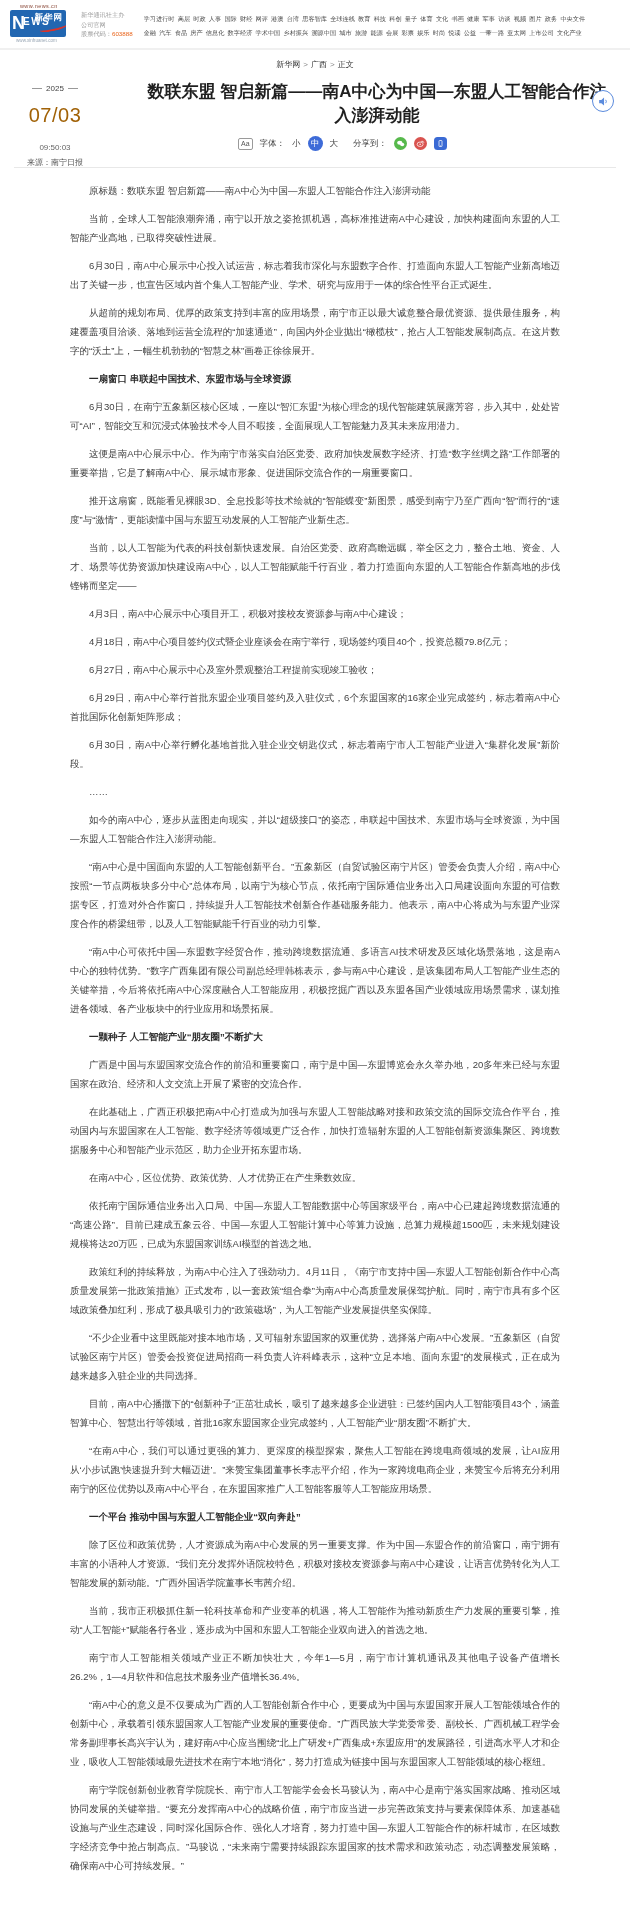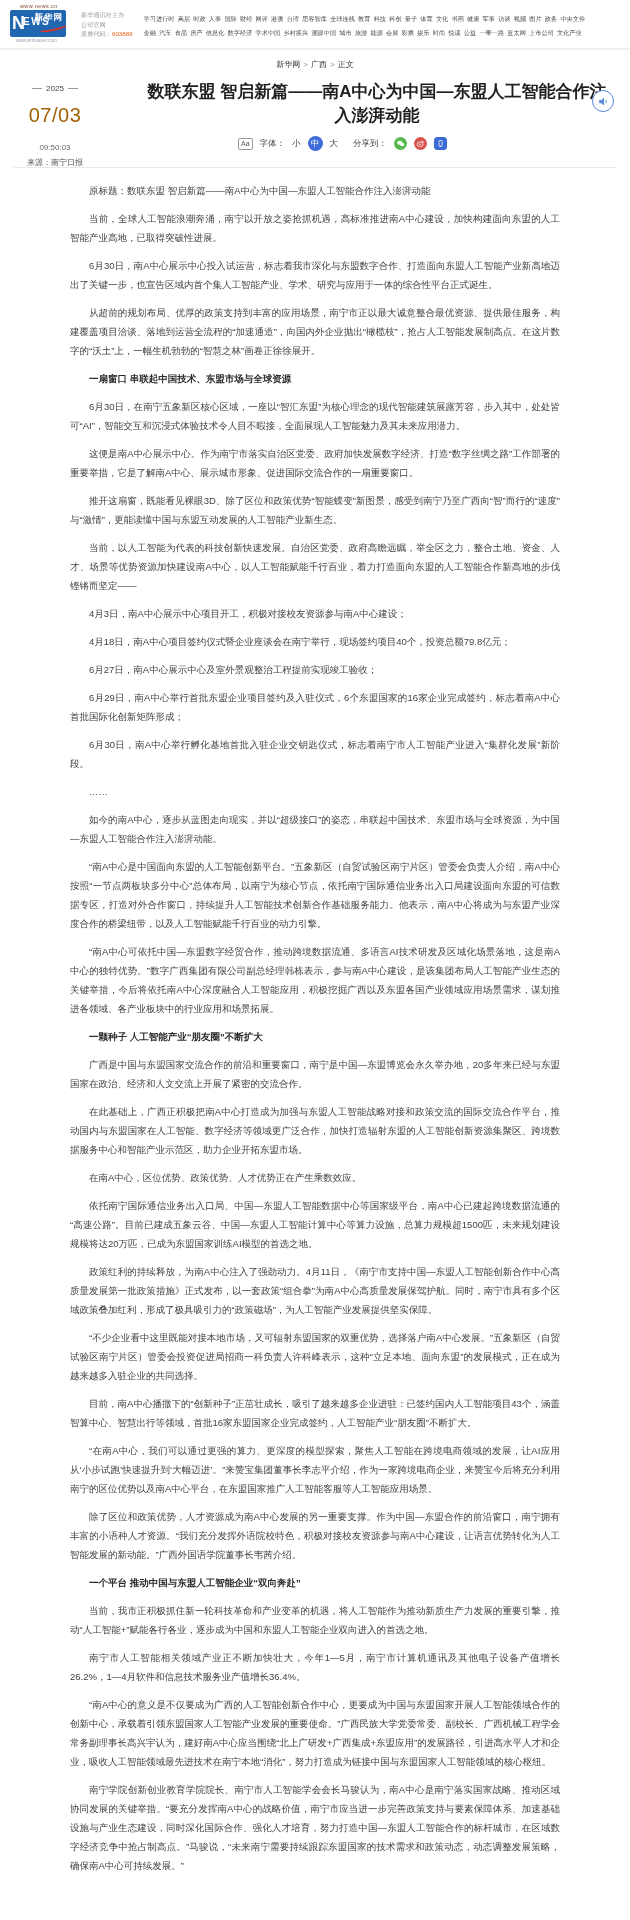--- a/index.html
+++ b/index.html
@@ -209,39 +209,39 @@
 </div>
 
 <article class="article-body">
     <p class="para orig">原标题：数联东盟 智启新篇——南A中心为中国—东盟人工智能合作注入澎湃动能</p>
     <p class="para normal">当前，全球人工智能浪潮奔涌，南宁以开放之姿抢抓机遇，高标准推进南A中心建设，加快构建面向东盟的人工智能产业高地，已取得突破性进展。</p>
     <p class="para normal">6月30日，南A中心展示中心投入试运营，标志着我市深化与东盟数字合作、打造面向东盟人工智能产业新高地迈出了关键一步，也宣告区域内首个集人工智能产业、学术、研究与应用于一体的综合性平台正式诞生。</p>
     <p class="para normal">从超前的规划布局、优厚的政策支持到丰富的应用场景，南宁市正以最大诚意整合最优资源、提供最佳服务，构建覆盖项目洽谈、落地到运营全流程的“加速通道”，向国内外企业抛出“橄榄枝”，抢占人工智能发展制高点。在这片数字的“沃土”上，一幅生机勃勃的“智慧之林”画卷正徐徐展开。</p>
     <p class="para heading">一扇窗口 串联起中国技术、东盟市场与全球资源</p>
     <p class="para normal">6月30日，在南宁五象新区核心区域，一座以“智汇东盟”为核心理念的现代智能建筑展露芳容，步入其中，处处皆可“AI”，智能交互和沉浸式体验技术令人目不暇接，全面展现人工智能魅力及其未来应用潜力。</p>
     <p class="para normal">这便是南A中心展示中心。作为南宁市落实自治区党委、政府加快发展数字经济、打造“数字丝绸之路”工作部署的重要举措，它是了解南A中心、展示城市形象、促进国际交流合作的一扇重要窗口。</p>
-    <p class="para normal">推开这扇窗，既能看见裸眼3D、除了区位和政策优势“智能蝶变”新图景，感受到南宁乃至广西向“智”而行的“速度”与“激情”，更能读懂中国与东盟互动发展的人工智能产业新生态。</p>
+    <p class="para normal">推开这扇窗，既能看见裸眼3D、全息投影等技术绘就的“智能蝶变”新图景，感受到南宁乃至广西向“智”而行的“速度”与“激情”，更能读懂中国与东盟互动发展的人工智能产业新生态。</p>
     <p class="para normal">当前，以人工智能为代表的科技创新快速发展。自治区党委、政府高瞻远瞩，举全区之力，整合土地、资金、人才、场景等优势资源加快建设南A中心，以人工智能赋能千行百业，着力打造面向东盟的人工智能合作新高地的步伐铿锵而坚定——</p>
     <p class="para normal">4月3日，南A中心展示中心项目开工，积极对接校友资源参与南A中心建设；</p>
     <p class="para normal">4月18日，南A中心项目签约仪式暨企业座谈会在南宁举行，现场签约项目40个，投资总额79.8亿元；</p>
     <p class="para normal">6月27日，南A中心展示中心及室外景观整治工程提前实现竣工验收；</p>
     <p class="para normal">6月29日，南A中心举行首批东盟企业项目签约及入驻仪式，6个东盟国家的16家企业完成签约，标志着南A中心首批国际化创新矩阵形成；</p>
     <p class="para normal">6月30日，南A中心举行孵化基地首批入驻企业交钥匙仪式，标志着南宁市人工智能产业进入“集群化发展”新阶段。</p>
     <p class="para normal">……</p>
     <p class="para normal">如今的南A中心，逐步从蓝图走向现实，并以“超级接口”的姿态，串联起中国技术、东盟市场与全球资源，为中国—东盟人工智能合作注入澎湃动能。</p>
     <p class="para normal">“南A中心是中国面向东盟的人工智能创新平台。”五象新区（自贸试验区南宁片区）管委会负责人介绍，南A中心按照“一节点两板块多分中心”总体布局，以南宁为核心节点，依托南宁国际通信业务出入口局建设面向东盟的可信数据专区，打造对外合作窗口，持续提升人工智能技术创新合作基础服务能力。他表示，南A中心将成为与东盟产业深度合作的桥梁纽带，以及人工智能赋能千行百业的动力引擎。</p>
     <p class="para normal">“南A中心可依托中国—东盟数字经贸合作，推动跨境数据流通、多语言AI技术研发及区域化场景落地，这是南A中心的独特优势。”数字广西集团有限公司副总经理韩栋表示，参与南A中心建设，是该集团布局人工智能产业生态的关键举措，今后将依托南A中心深度融合人工智能应用，积极挖掘广西以及东盟各国产业领域应用场景需求，谋划推进各领域、各产业板块中的行业应用和场景拓展。</p>
     <p class="para heading">一颗种子 人工智能产业“朋友圈”不断扩大</p>
     <p class="para normal">广西是中国与东盟国家交流合作的前沿和重要窗口，南宁是中国—东盟博览会永久举办地，20多年来已经与东盟国家在政治、经济和人文交流上开展了紧密的交流合作。</p>
     <p class="para normal">在此基础上，广西正积极把南A中心打造成为加强与东盟人工智能战略对接和政策交流的国际交流合作平台，推动国内与东盟国家在人工智能、数字经济等领域更广泛合作，加快打造辐射东盟的人工智能创新资源集聚区、跨境数据服务中心和智能产业示范区，助力企业开拓东盟市场。</p>
     <p class="para normal">在南A中心，区位优势、政策优势、人才优势正在产生乘数效应。</p>
     <p class="para normal">依托南宁国际通信业务出入口局、中国—东盟人工智能数据中心等国家级平台，南A中心已建起跨境数据流通的“高速公路”。目前已建成五象云谷、中国—东盟人工智能计算中心等算力设施，总算力规模超1500匹，未来规划建设规模将达20万匹，已成为东盟国家训练AI模型的首选之地。</p>
     <p class="para normal">政策红利的持续释放，为南A中心注入了强劲动力。4月11日，《南宁市支持中国—东盟人工智能创新合作中心高质量发展第一批政策措施》正式发布，以一套政策“组合拳”为南A中心高质量发展保驾护航。同时，南宁市具有多个区域政策叠加红利，形成了极具吸引力的“政策磁场”，为人工智能产业发展提供坚实保障。</p>
     <p class="para normal">“不少企业看中这里既能对接本地市场，又可辐射东盟国家的双重优势，选择落户南A中心发展。”五象新区（自贸试验区南宁片区）管委会投资促进局招商一科负责人许科峰表示，这种“立足本地、面向东盟”的发展模式，正在成为越来越多入驻企业的共同选择。</p>
     <p class="para normal">目前，南A中心播撒下的“创新种子”正茁壮成长，吸引了越来越多企业进驻：已签约国内人工智能项目43个，涵盖智算中心、智慧出行等领域，首批16家东盟国家企业完成签约，人工智能产业“朋友圈”不断扩大。</p>
     <p class="para normal">“在南A中心，我们可以通过更强的算力、更深度的模型探索，聚焦人工智能在跨境电商领域的发展，让AI应用从‘小步试跑’快速提升到‘大幅迈进’。”来赞宝集团董事长李志平介绍，作为一家跨境电商企业，来赞宝今后将充分利用南宁的区位优势以及南A中心平台，在东盟国家推广人工智能客服等人工智能应用场景。</p>
+    <p class="para heading">一个平台 推动中国与东盟人工智能企业“双向奔赴”</p>
     <p class="para normal">除了区位和政策优势，人才资源成为南A中心发展的另一重要支撑。作为中国—东盟合作的前沿窗口，南宁拥有丰富的小语种人才资源。“我们充分发挥外语院校特色，积极对接校友资源参与南A中心建设，让语言优势转化为人工智能发展的新动能。”广西外国语学院董事长韦茜介绍。</p>
-    <p class="para heading">一个平台 推动中国与东盟人工智能企业“双向奔赴”</p>
     <p class="para normal">当前，我市正积极抓住新一轮科技革命和产业变革的机遇，将人工智能作为推动新质生产力发展的重要引擎，推动“人工智能+”赋能各行各业，逐步成为中国和东盟人工智能企业双向进入的首选之地。</p>
     <p class="para normal">南宁市人工智能相关领域产业正不断加快壮大，今年1—5月，南宁市计算机通讯及其他电子设备产值增长26.2%，1—4月软件和信息技术服务业产值增长36.4%。</p>
     <p class="para normal">“南A中心的意义是不仅要成为广西的人工智能创新合作中心，更要成为中国与东盟国家开展人工智能领域合作的创新中心，承载着引领东盟国家人工智能产业发展的重要使命。”广西民族大学党委常委、副校长、广西机械工程学会常务副理事长高兴宇认为，建好南A中心应当围绕“北上广研发+广西集成+东盟应用”的发展路径，引进高水平人才和企业，吸收人工智能领域最先进技术在南宁本地“消化”，努力打造成为链接中国与东盟国家人工智能领域的核心枢纽。</p>
     <p class="para normal">南宁学院创新创业教育学院院长、南宁市人工智能学会会长马骏认为，南A中心是南宁落实国家战略、推动区域协同发展的关键举措。“要充分发挥南A中心的战略价值，南宁市应当进一步完善政策支持与要素保障体系、加速基础设施与产业生态建设，同时深化国际合作、强化人才培育，努力打造中国—东盟人工智能合作的标杆城市，在区域数字经济竞争中抢占制高点。”马骏说，“未来南宁需要持续跟踪东盟国家的技术需求和政策动态，动态调整发展策略，确保南A中心可持续发展。”</p>
   </article>
 
 </body></html>

